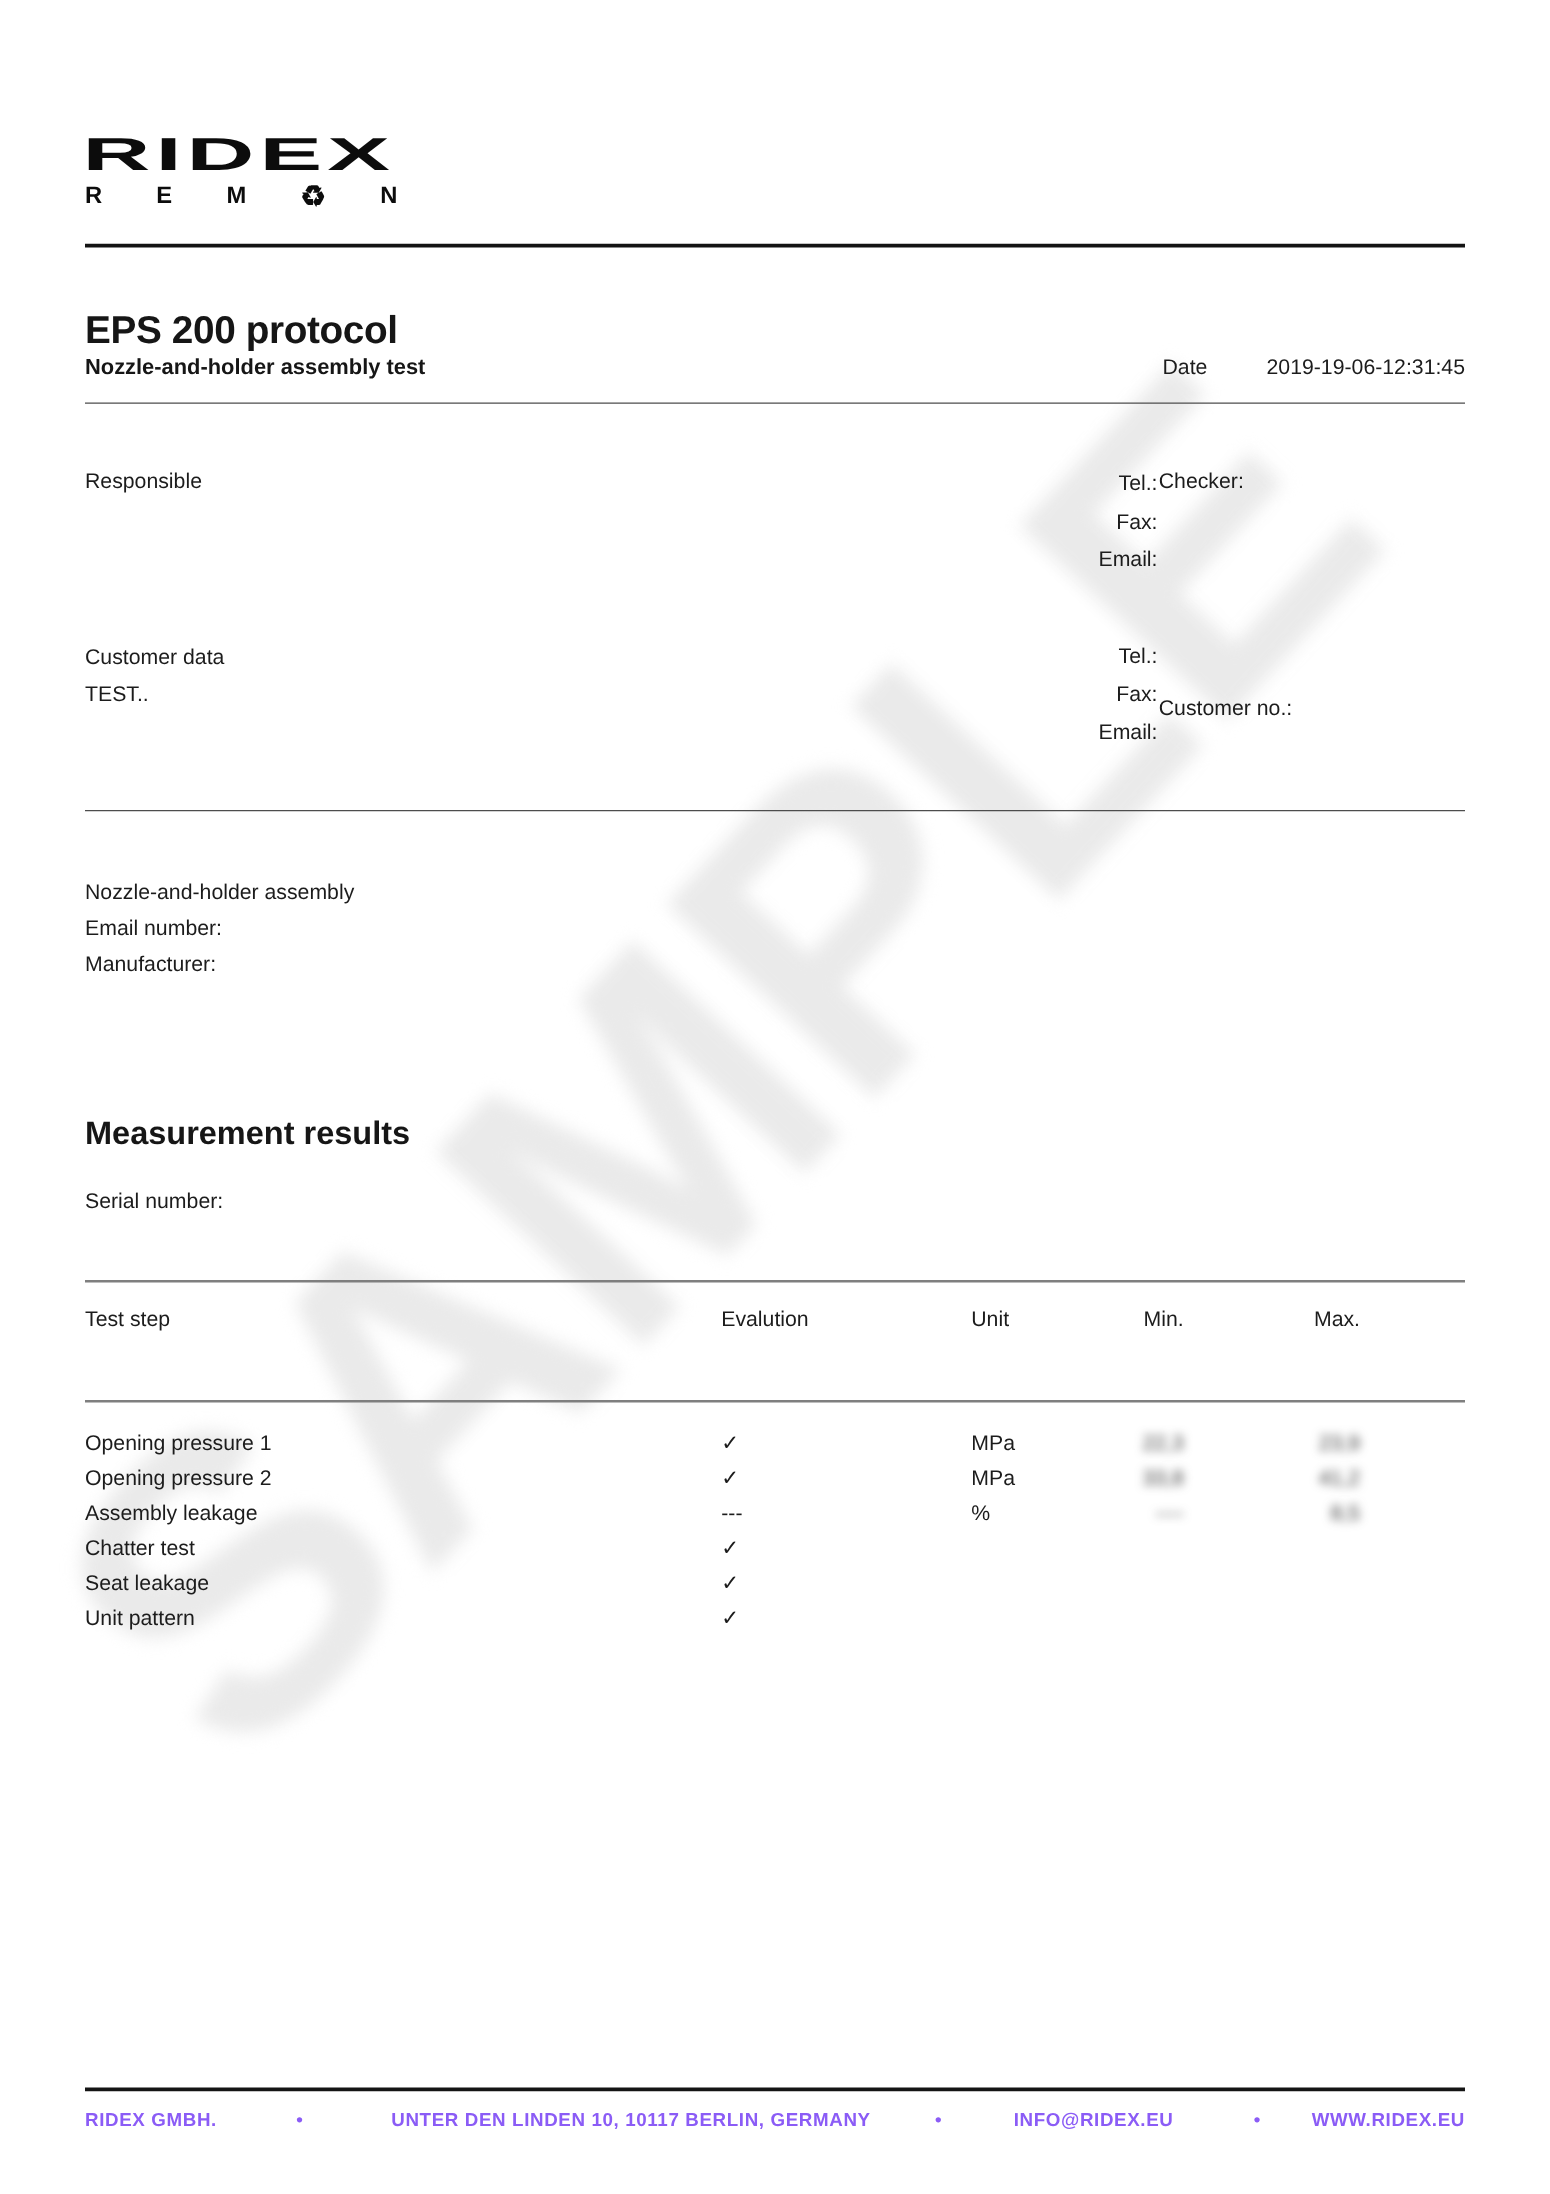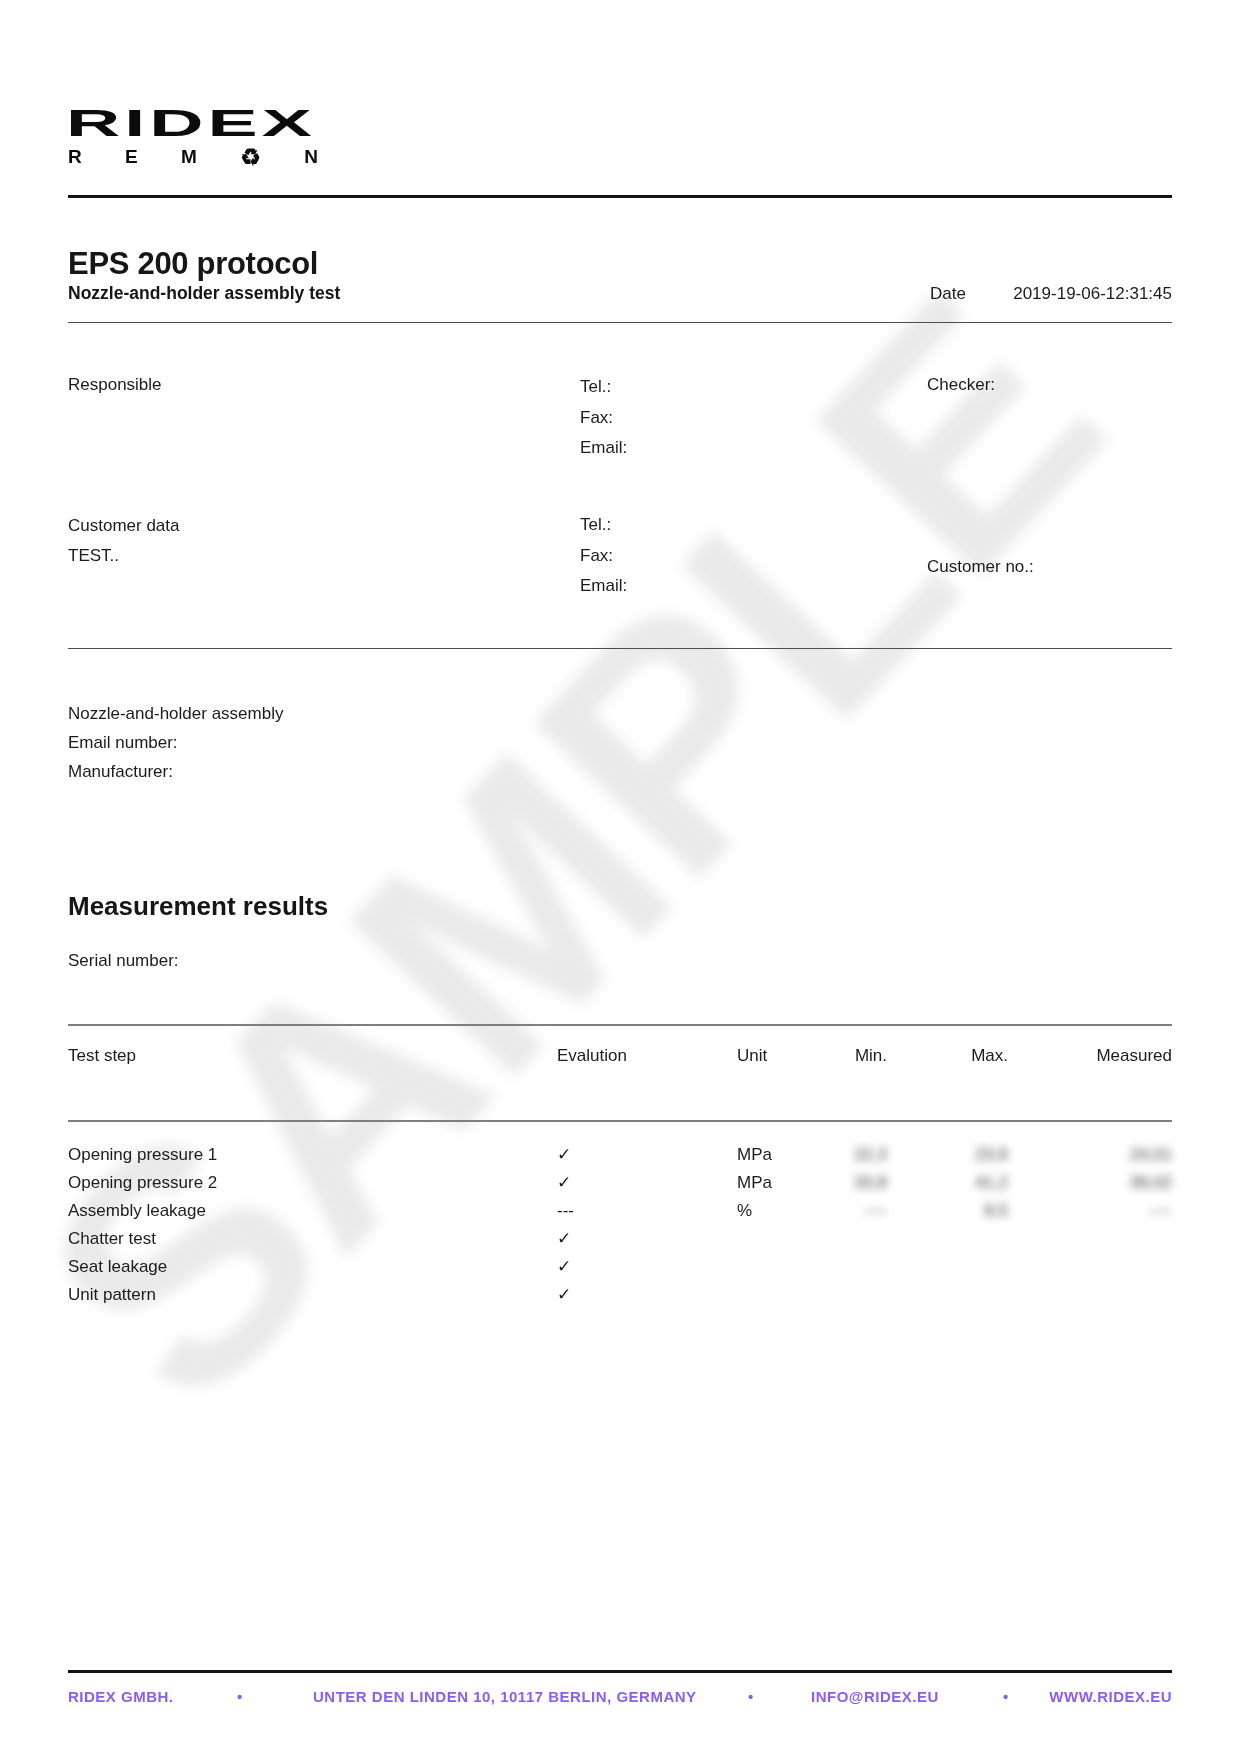--- a/index.html
+++ b/index.html
@@ -42,34 +42,35 @@
   .rule-thin{height:1px; background:#4d4d4d;}
   .rule-gray{height:2px; background:#7f7f7f;}
   
   .title{left:68px; top:246px; font-size:31px; font-weight:700; letter-spacing:-0.3px; color:#161616;}
   .subtitle-row{left:68px; top:283px; width:1104px; height:22px;}
   .subtitle{position:absolute; left:0; top:0; font-size:17.5px; font-weight:700; color:#161616;text-align:center;}
   .date-label{position:absolute; left:862px; top:1px; font-size:17px;}
   .date-value{position:absolute; right:0; top:1px; font-size:17px;}
   
   .col1{position:absolute; left:0; width:489px;}
-  .col2{position:absolute; left:512px; width:370px;}
+  .col2{position:absolute; left:488px; width:370px;text-align:right;}
   .col3{position:absolute; left:859px; width:245px;}
   .cgroup{position:absolute; left:68px; width:1104px; font-size:17px;}
   .lh30{line-height:30.5px;}
   .lh29{line-height:29px;}
   
   .h2{left:68px; top:891px; font-size:26px; font-weight:700; color:#161616;}
   .plain{font-size:17px;}
   
   .trow{
     position:absolute; left:68px; width:1104px;
     display:grid;
     grid-template-columns:489px 180px 80px 70px 121px 164px;
     font-size:17px;
+    gap:20px;
   }
   .trow .c-min,.trow .c-max,.trow .c-meas{text-align:right;}
   .tbody-row{line-height:28px;}
   .blur{filter:blur(4px); color:#3a3a3a;}
   
   .footer-row{left:68px; top:1688px; width:1104px; height:20px;
     font-size:15px; font-weight:700; letter-spacing:0.5px; color:#8b5cf6;}
   .footer-row span{position:absolute; top:0; white-space:nowrap;}
   .f-company{left:0;}
   .f-b1{left:169px;}

